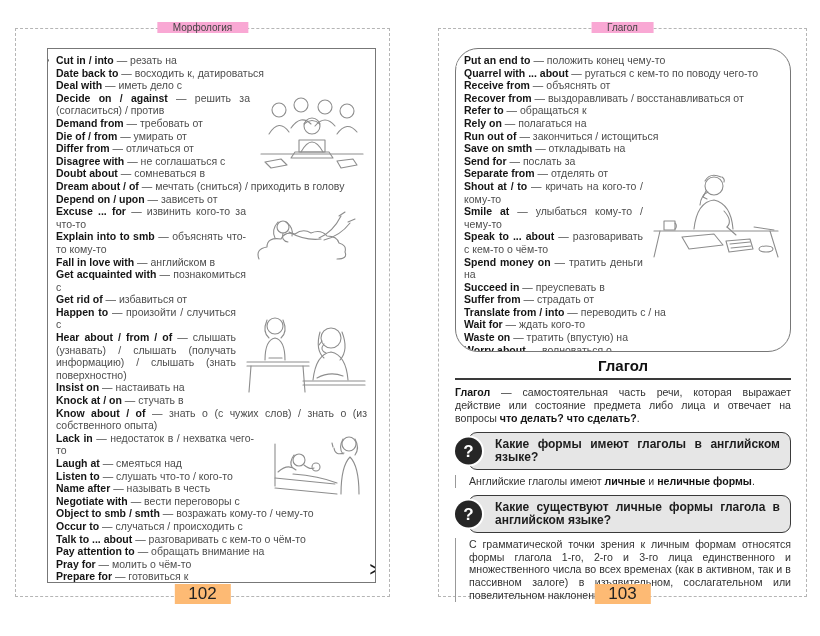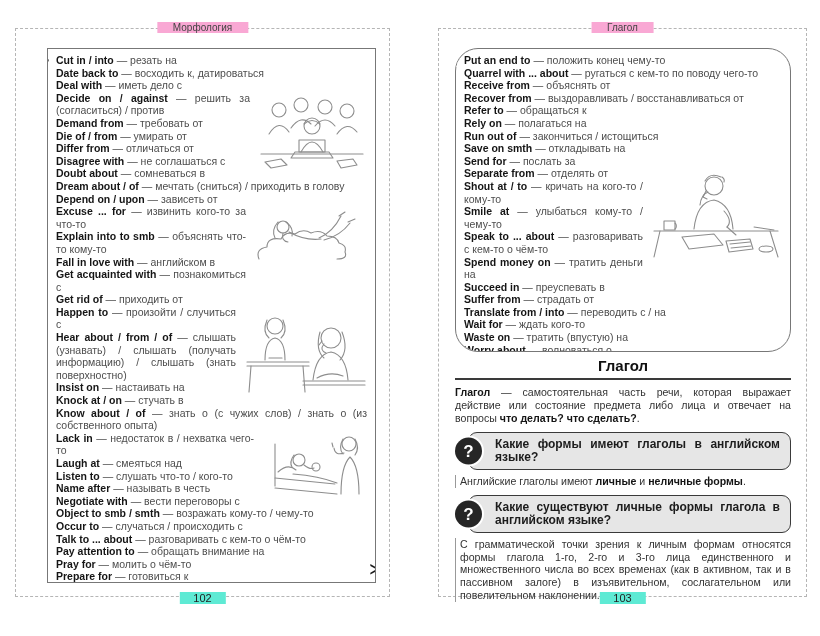--- a/index.html
+++ b/index.html
@@ -1,37 +1,37 @@
 <!DOCTYPE html>
 <html><head>
 <meta charset="utf-8">
 <style>
   html,body{margin:0;padding:0;background:#fff;}
   body{width:820px;height:636px;position:relative;font-family:"Liberation Sans","DejaVu Sans",sans-serif;color:#333;}
   .page{position:absolute;top:28px;height:567px;border:1px dashed #b5b5b5;background:#fff;}
   .page-left{left:15px;width:373px;}
   .page-right{left:438px;width:367px;}
   .running-head{position:absolute;top:-7px;left:50%;transform:translateX(-50%);background:#f9a8d4;padding:0 16px;font-size:10px;color:#444;white-space:nowrap;}
-  .page-num{position:absolute;bottom:-8px;left:50%;transform:translateX(-50%);background:#5eead4;padding:0 14px;font-size:11px;color:#222;}
+  .page-num{position:absolute;bottom:-8px;left:50%;transform:translateX(-50%);background:#fdba74;padding:0 14px;font-size:17px;color:#222;}
   .vbox{position:relative;border:1px solid #777;padding:5px 8px;font-size:10.5px;line-height:12.6px;text-align:justify;color:#4d4d4d;overflow:hidden;}
   .page-left .vbox{margin:19px 13px 0 31px;height:523px;}
   .page-right .vbox{margin:19px 15px 0 16px;height:292px;border-radius:23px;}
   .entry{margin:0;}
   .entry b{color:#151515;}
   .entry .trans{color:#4d4d4d;}
   .marker{position:absolute;font-size:15px;font-weight:bold;color:#1a1a1a;background:#fff;line-height:1;padding:0 1px;}
   .marker-tl{left:-15px;top:3px;}
   .marker-br{right:-11px;bottom:6px;}
   .ill{float:right;clear:right;margin:2px 0 2px 7px;}
   .ill svg{display:block;}
   .ill path,.ill circle,.ill line,.ill rect,.ill ellipse{fill:none;stroke:#8d8d8d;stroke-width:1.1;stroke-linecap:round;stroke-linejoin:round;}
   .vtitle{margin:6px 15px 0 16px;text-align:center;font-weight:bold;font-size:15px;line-height:16px;color:#111;padding-bottom:4px;border-bottom:2px solid #3a3a3a;}
   .para{margin:6px 15px 0 16px;font-size:10.6px;line-height:12.9px;text-align:justify;color:#333;}
   .para b{color:#141414;}
-  .answer{margin-top:5px;border-left:1px solid #999;padding-left:4px;}
+  .answer{margin-top:5px;border-left:1px solid #999;padding-left:13px;}
   .qrow{position:relative;margin:7px 15px 0 16px;}
   .qcircle{position:absolute;left:0;top:50%;transform:translateY(-50%);width:27px;height:27px;background:#262626;border-radius:50%;color:#fff;font-weight:bold;font-size:17px;text-align:center;line-height:27px;z-index:2;box-shadow:0 0 0 2px #fff;}
   .qbubble{margin-left:13px;background:#e6e6e6;border:1.5px solid #3a3a3a;border-radius:9px;padding:5px 10px 5px 26px;font-weight:bold;font-size:12px;line-height:13px;color:#1c1c1c;text-align:justify;min-height:16px;}
 </style>
 </head>
 <body>
 
 <div class="page page-left">
   <span class="running-head">Морфология</span>
   <div class="vbox">
@@ -80,21 +80,21 @@
       <path d="M66,31 q14,-6 22,-22"></path>
             <path d="M71,33 q16,-4 26,-17"></path>
       <path d="M86,9 l6,-4"></path>
             <path d="M95,15 l7,-3"></path>
     </svg>
   </span>
         <div class="entry"><b>Excuse ... for</b><span class="trans"> — извинить кого-то за что-то</span></div>
         <div class="entry"><b>Explain into to smb</b><span class="trans"> — объяснять что-то кому-то</span></div>
         <div class="entry"><b>Fall in love with</b><span class="trans"> — английском в</span></div>
         <div class="entry"><b>Get acquainted with</b><span class="trans"> — познакомиться с</span></div>
-        <div class="entry"><b>Get rid of</b><span class="trans"> — приходить от</span></div>
+        <div class="entry"><b>Get rid of</b><span class="trans"> — избавиться от</span></div>
         <span class="ill" style="width:124px;height:86px">
     <svg width="124" height="86" viewBox="0 0 124 86">
       <circle cx="32" cy="18" r="8"></circle>
             <path d="M24,12 q-5,12 2,18"></path>
             <path d="M40,12 q5,12 -2,18"></path>
       <path d="M22,52 q0,-20 10,-22 q10,2 10,22"></path>
             <path d="M26,50 h13"></path>
       <line x1="4" y1="54" x2="66" y2="54"></line>
             <line x1="4" y1="58" x2="66" y2="58"></line>
             <line x1="8" y1="58" x2="6" y2="84"></line>

